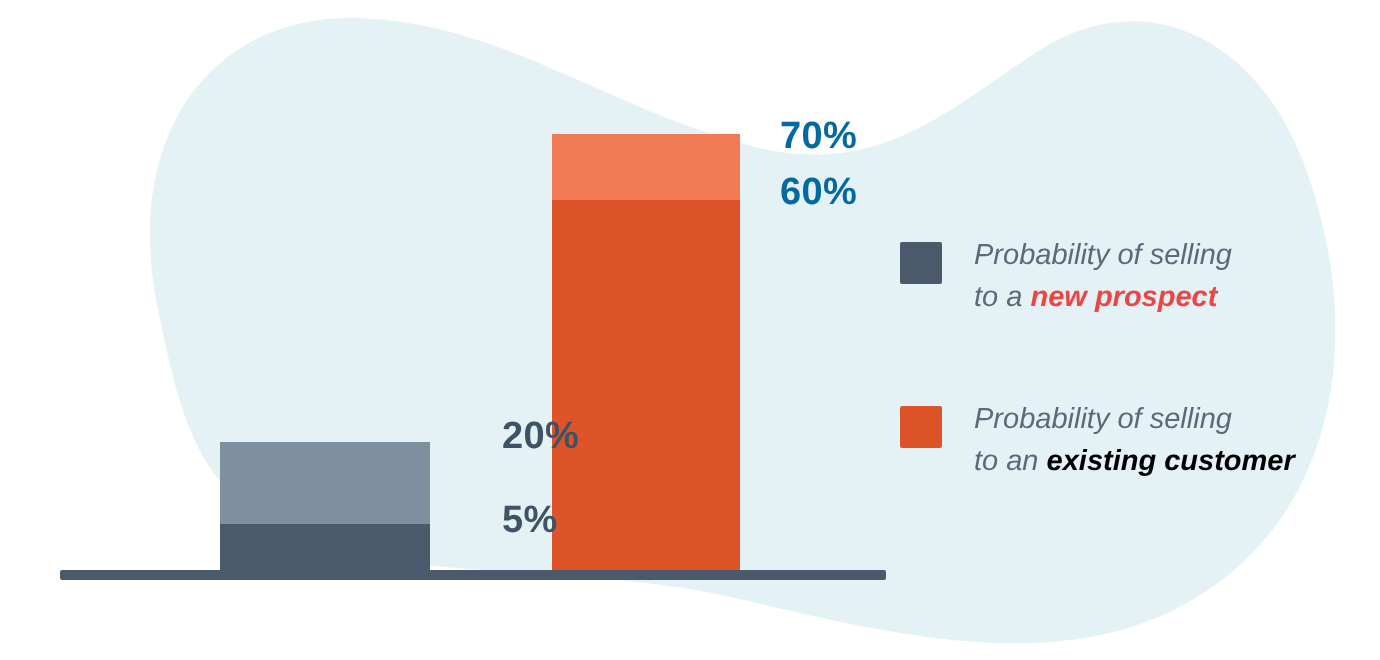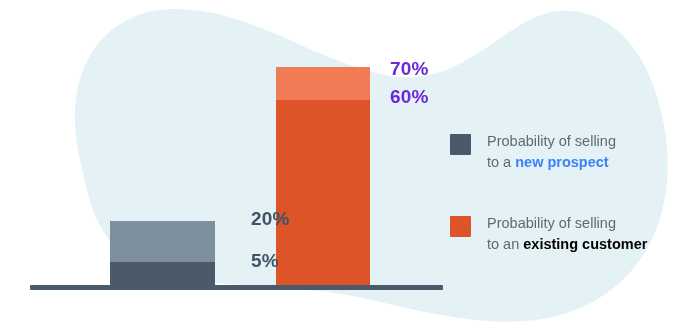--- a/index.html
+++ b/index.html
@@ -71,33 +71,34 @@
 
   
   .value-label {
     position: absolute;
     font-size: 19px;
     font-weight: bold;
     letter-spacing: 0.2px;
     white-space: nowrap;
   }
   .value-label.slate { color: #3F5366; margin-left: 33px; }
-  .value-label.coral { color: #6d28d9; text-align: right; }
+  .value-label.coral { color: #0369a1; text-align: right; }
 
   #label-70 { left: 390px; top: 58px; }
   #label-60 { left: 390px; top: 86px; }
   #label-20 { left: 218px; top: 208px; }
   #label-5  { left: 218px; top: 250px; }
 
   
   #legend {
     position: absolute;
     left: 450px;
-    top: 131px;
+    top: 118px;
     width: 225px;
+    font-style: italic;
   }
   .legend-row {
     position: relative;
     display: flex;
     align-items: flex-start;
     margin-bottom: 40px;
   }
   .legend-swatch {
     width: 21px;
     height: 21px;
@@ -107,21 +108,21 @@
   }
   .legend-text {
     margin-left: 16px;
     font-size: 14.5px;
     line-height: 21px;
     color: #5A6A78;
     white-space: nowrap;
   }
   .legend-text .em-slate {
     font-weight: bold;
-    color: #3b82f6;
+    color: #ef4444;
   }
   .legend-text .em-orange {
     font-weight: bold;
     color: #000000;
   }
 </style>
 </head>
 <body>
 
 <div id="stage">

